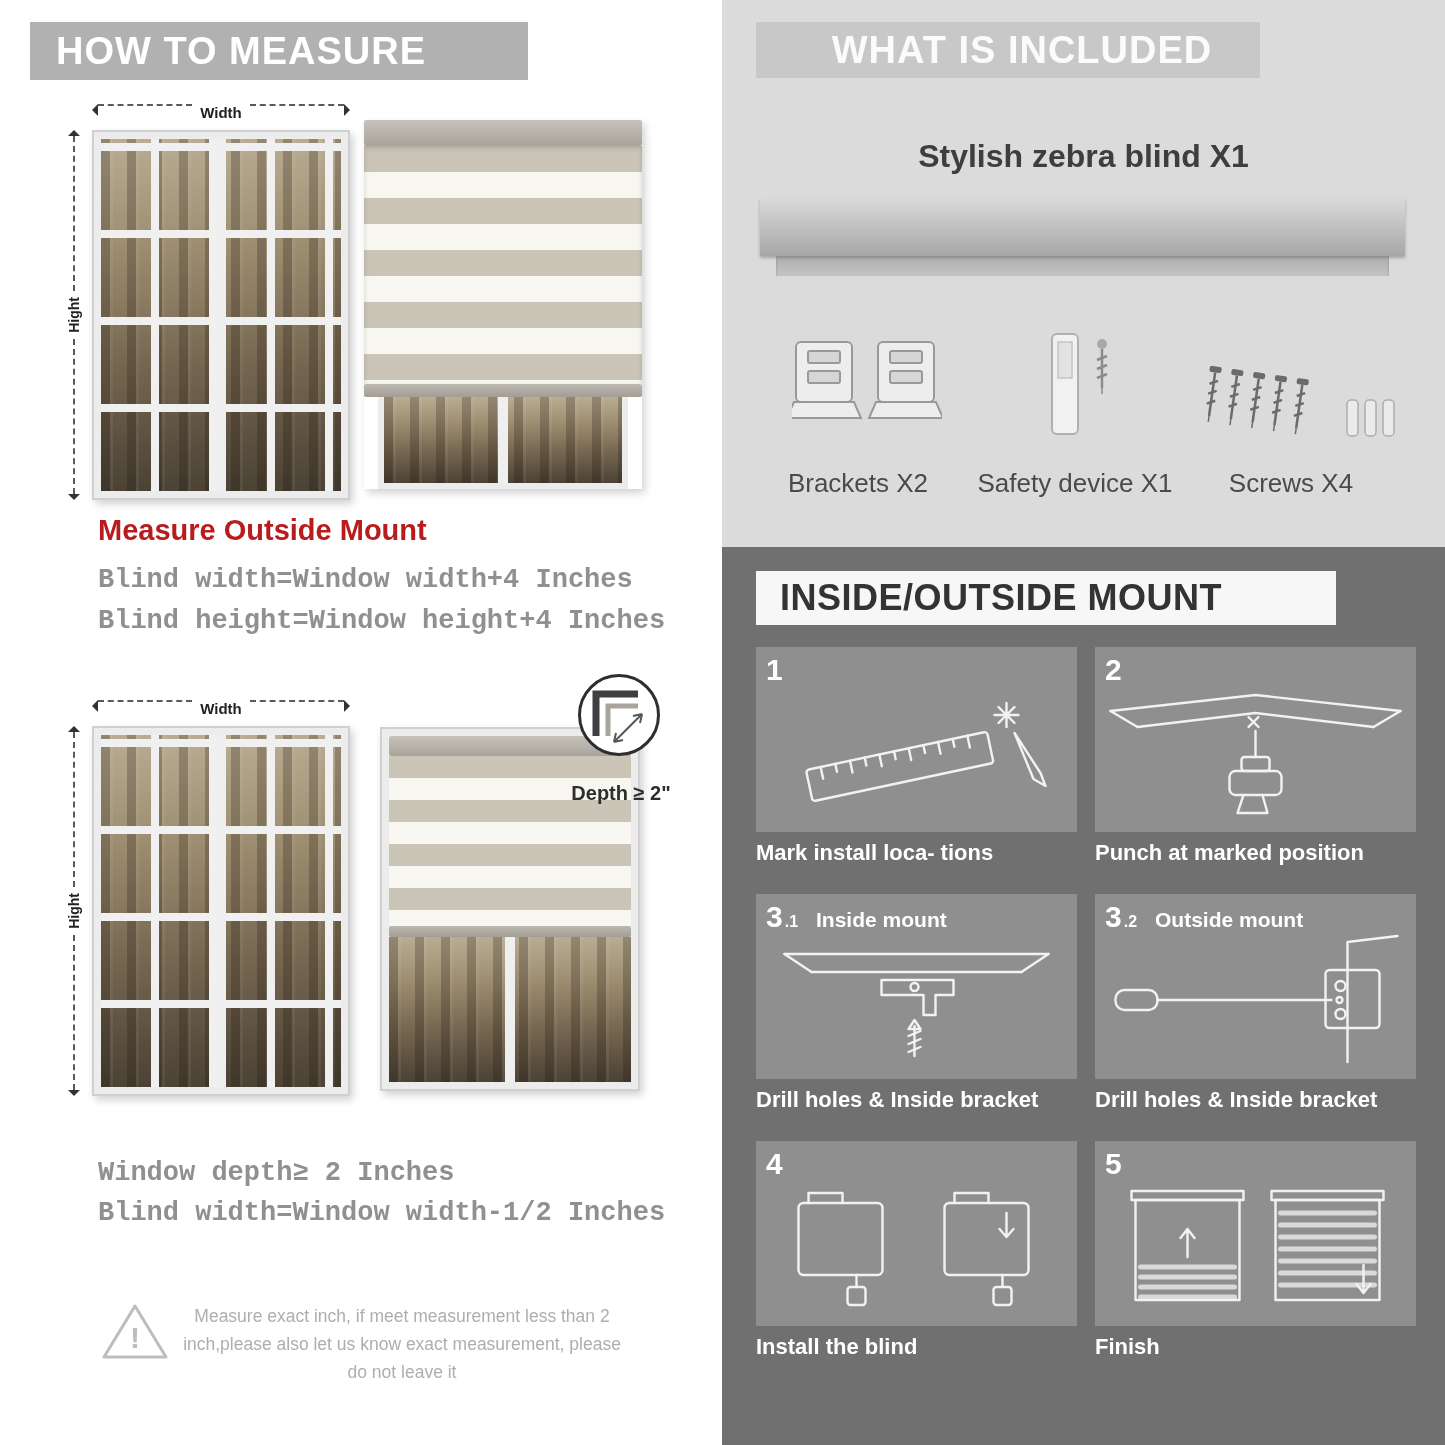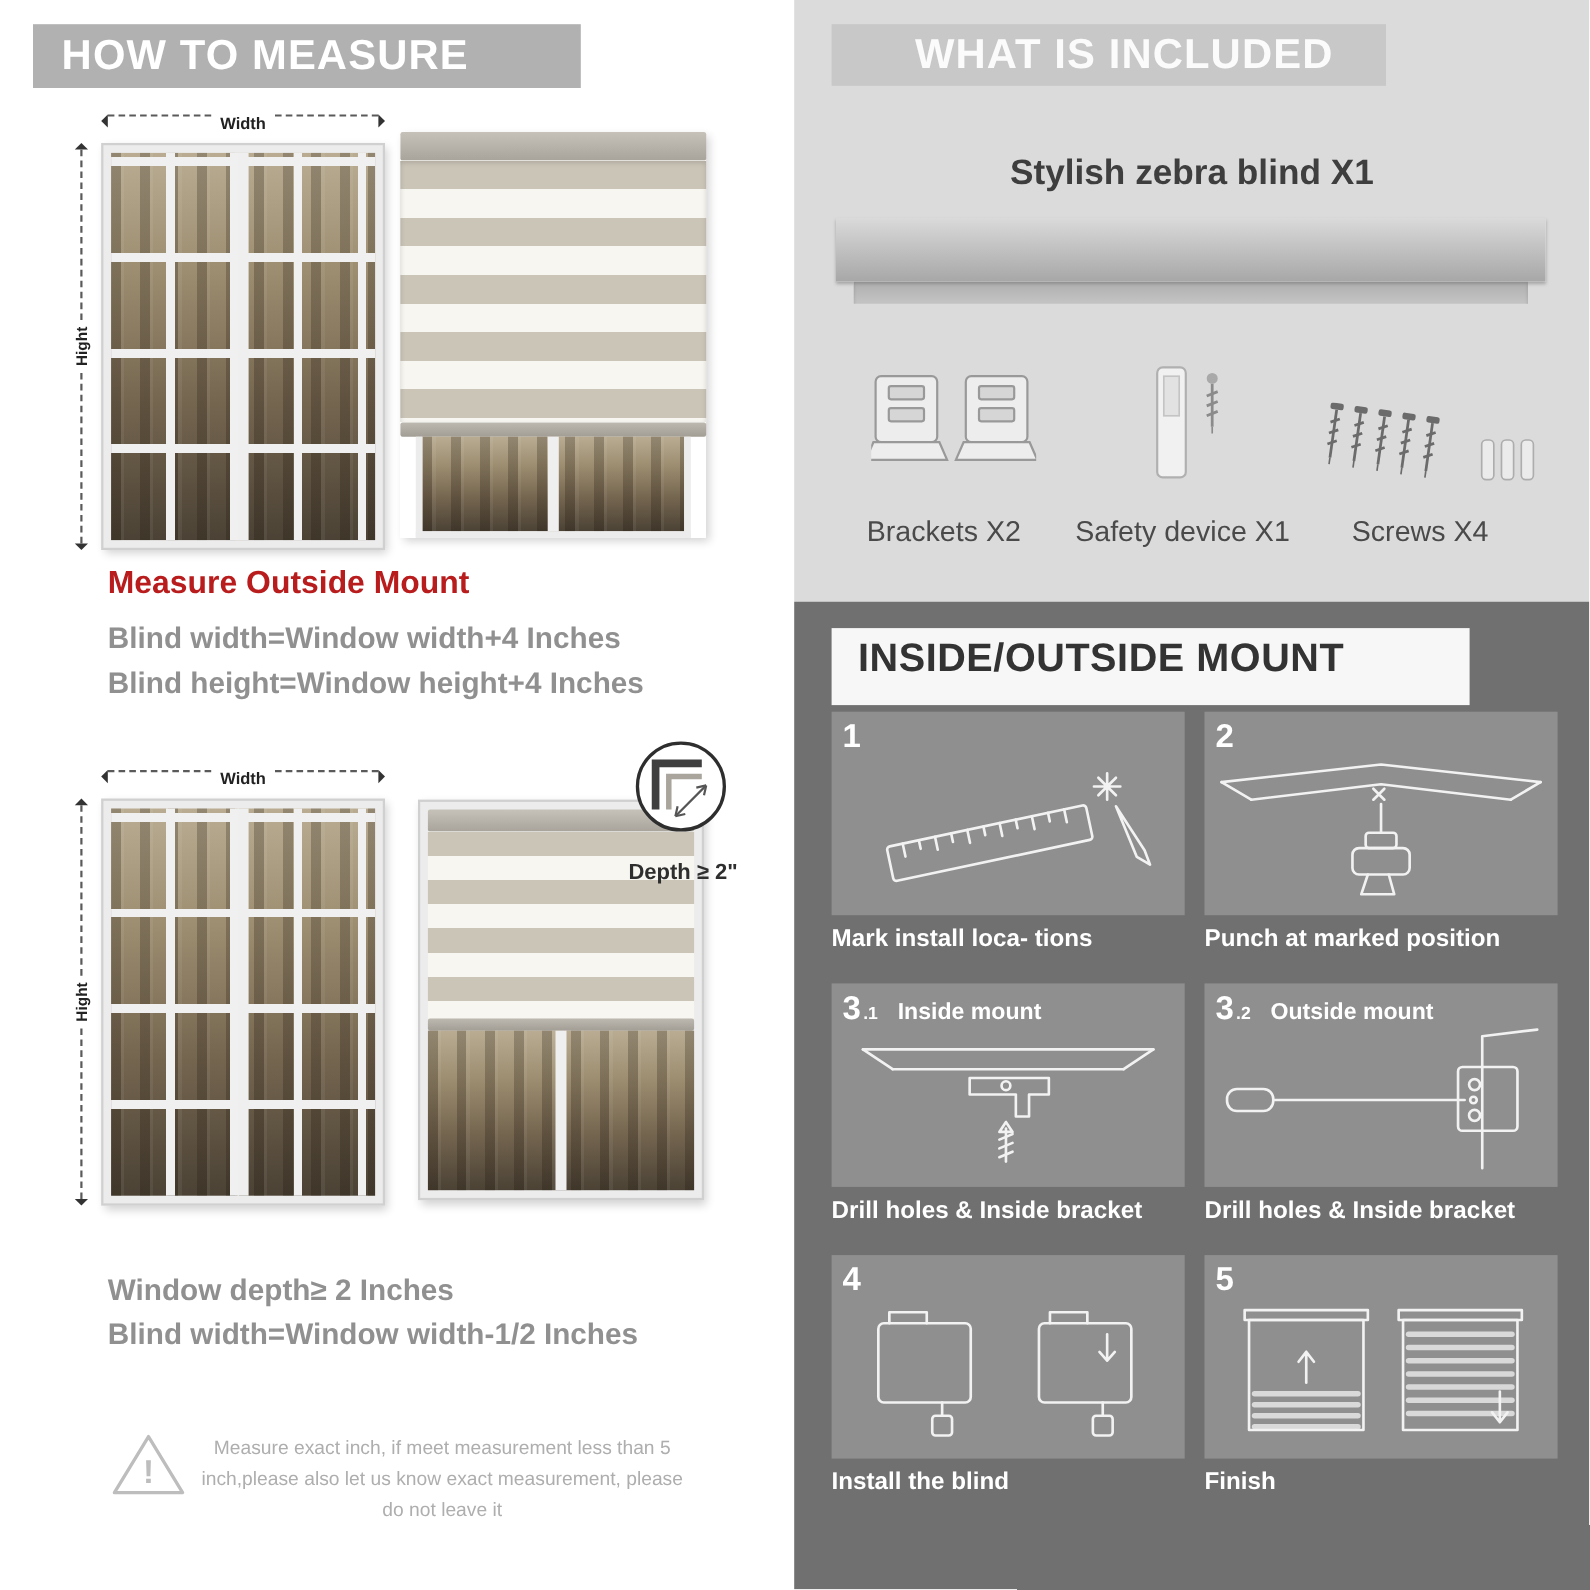--- a/index.html
+++ b/index.html
@@ -51,21 +51,21 @@
   .z-below{margin:0 14px;height:86px;border:6px solid #ececec;border-top:none;position:relative;}
 
   .wb-in{display:flex;flex-direction:column;height:100%;}
   .wb-stripes{height:170px;background:repeating-linear-gradient(180deg,#cbc5b8 0px,#cbc5b8 22px,#f8f6f0 22px,#f8f6f0 44px);}
   .wb-panes{flex:1;position:relative;}
 
   .callout{border:3px solid #2e2e2e;border-radius:50%;background:#fff;z-index:5;}
   .depth-lbl{font-size:20px;font-weight:bold;color:#2e2e2e;text-align:center;}
 
   .h-title{font-size:29px;font-weight:bold;color:#b91c1c;white-space:nowrap;}
-  .h-line{font-size:27px;font-weight:bold;color:#909090;white-space:nowrap;}
+  .h-line{font-size:27px;font-weight:bold;color:#909090;white-space:nowrap;font-family:Liberation Mono, monospace;}
   .note-text{font-size:17.5px;color:#aeaeae;line-height:1.6;text-align:center;}
 
   
   .included{left:722px;top:0;width:723px;height:547px;background:#dbdbdb;}
   .inc-bar{position:absolute;left:34px;top:22px;width:476px;height:56px;background:#c8c8c8;color:#fbfbfb;
            font-size:38px;font-weight:bold;letter-spacing:1px;line-height:56px;padding-left:28px;text-align:center;}
   .inc-title{position:absolute;left:0;top:138px;width:100%;text-align:center;
              font-size:32px;font-weight:bold;color:#3e3e3e;}
   .rail{position:absolute;left:38px;top:198px;width:645px;}
   .rail-main{height:58px;background:linear-gradient(180deg,#dadada 0%,#c3c3c3 45%,#a7a7a7 100%);
@@ -76,21 +76,21 @@
              font-size:26px;font-weight:normal;color:#4a4a4a;white-space:nowrap;}
 
   .bk rect,.bk path{fill:#ededed;stroke:#999;stroke-width:2;}
   .bk .slot{fill:#d6d6d6;}
   .scg{stroke:#6b6b6b;stroke-width:2.5;fill:none;}
   .shead{fill:#6b6b6b;stroke:none;}
   .ang rect{fill:#ebebeb;stroke:#adadad;stroke-width:1.5;}
 
   
   .mount{left:722px;top:547px;width:723px;height:898px;background:#707070;}
-  .m-bar{position:absolute;left:34px;top:24px;width:556px;height:70px;background:#f7f7f7;color:#333;
+  .m-bar{position:absolute;left:34px;top:24px;width:556px;height:54px;background:#f7f7f7;color:#333;
          font-size:36px;font-weight:bold;line-height:54px;padding-left:24px;letter-spacing:.5px;}
   .steps{position:absolute;left:34px;top:100px;width:660px;display:grid;
          grid-template-columns:321px 321px;column-gap:18px;}
   .step{margin-bottom:28px;}
   .step-box{height:185px;background:#8f8f8f;display:flex;flex-direction:column;}
   .step-head{display:flex;align-items:baseline;padding:8px 10px 0;height:40px;box-sizing:border-box;}
   .step-num{font-size:30px;font-weight:bold;color:#fff;line-height:1;}
   .step-sub{font-size:16px;font-weight:bold;color:#fff;margin-left:2px;}
   .step-title{font-size:21px;font-weight:bold;color:#fff;margin-left:18px;}
   .illus{width:100%;height:132px;display:block;}
@@ -191,21 +191,21 @@
   </div>
   <div class="abs depth-lbl" style="left:556px;top:782px;width:130px">Depth ≥ 2"</div>
 
   <div class="abs h-line" style="left:98px;top:1158px">Window depth≥ 2 Inches</div>
   <div class="abs h-line" style="left:98px;top:1198px">Blind width=Window width-1/2 Inches</div>
 
   <svg class="abs" style="left:100px;top:1300px" width="70" height="64" viewBox="0 0 70 64">
     <path d="M35 6 L66 57 H4 Z" fill="none" stroke="#bdbdbd" stroke-width="3" stroke-linejoin="round"></path>
     <text x="35" y="48" text-anchor="middle" font-size="30" font-weight="bold" fill="#bdbdbd">!</text>
   </svg>
-  <div class="abs note-text" style="left:176px;top:1302px;width:452px">Measure exact inch, if meet measurement less than 5 inch,please also let us know exact measurement, please do not leave it</div>
+  <div class="abs note-text" style="left:176px;top:1302px;width:452px">Measure exact inch, if meet measurement less than 2 inch,please also let us know exact measurement, please do not leave it</div>
 
   <section class="abs included">
     <div class="inc-bar">WHAT IS INCLUDED</div>
     <div class="inc-title">Stylish zebra blind X1</div>
 
     <div class="rail">
       <div class="rail-main"></div>
       <div class="rail-lip"></div>
     </div>
 

